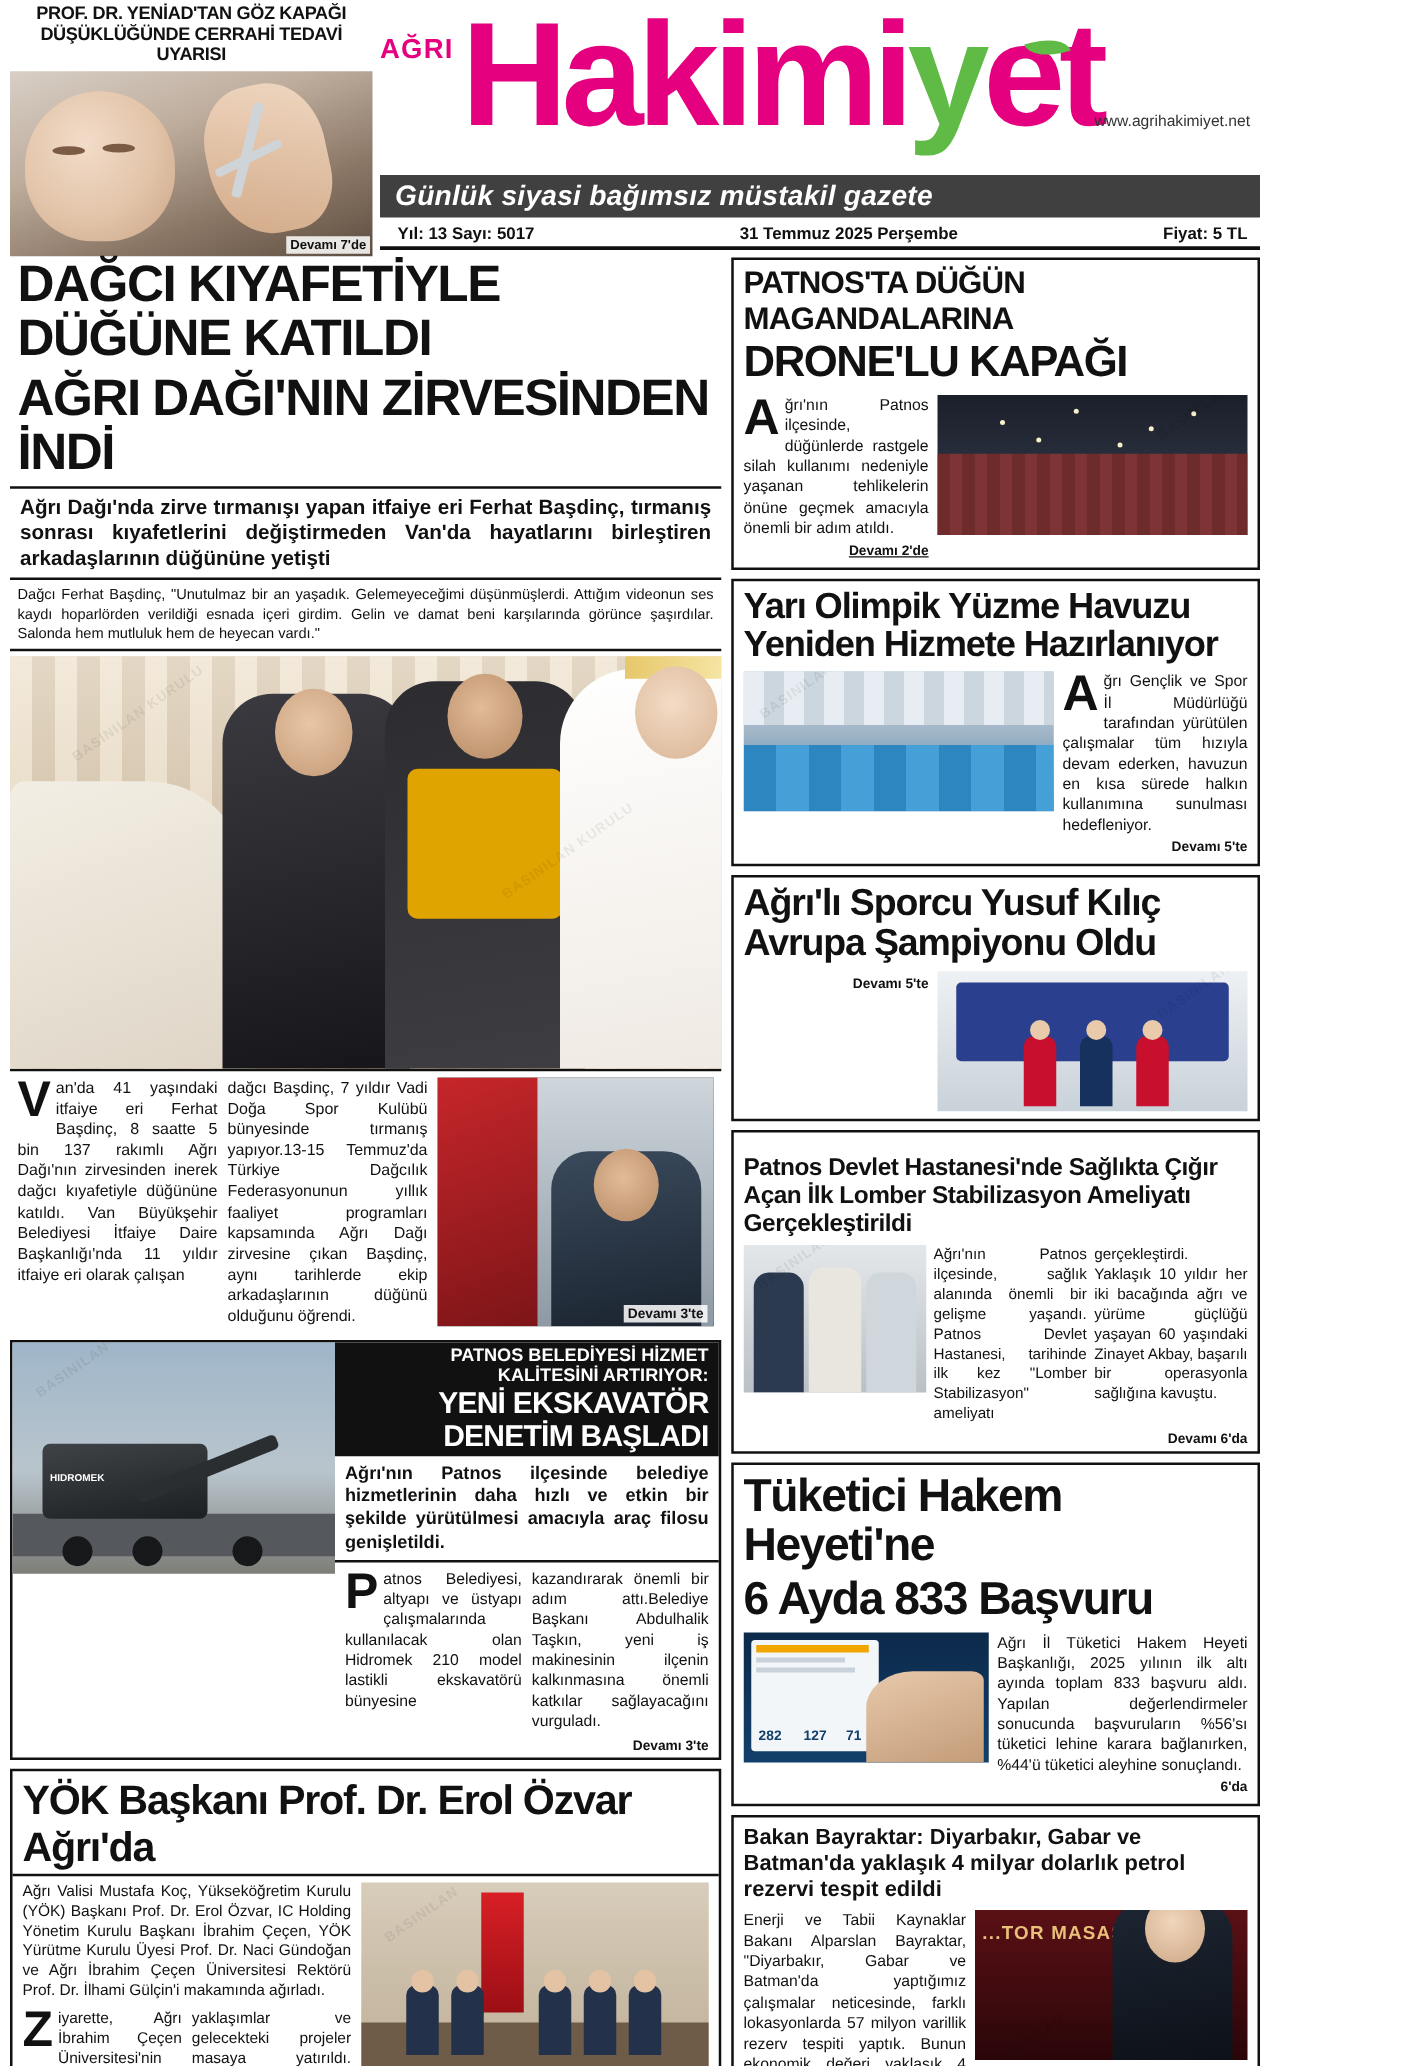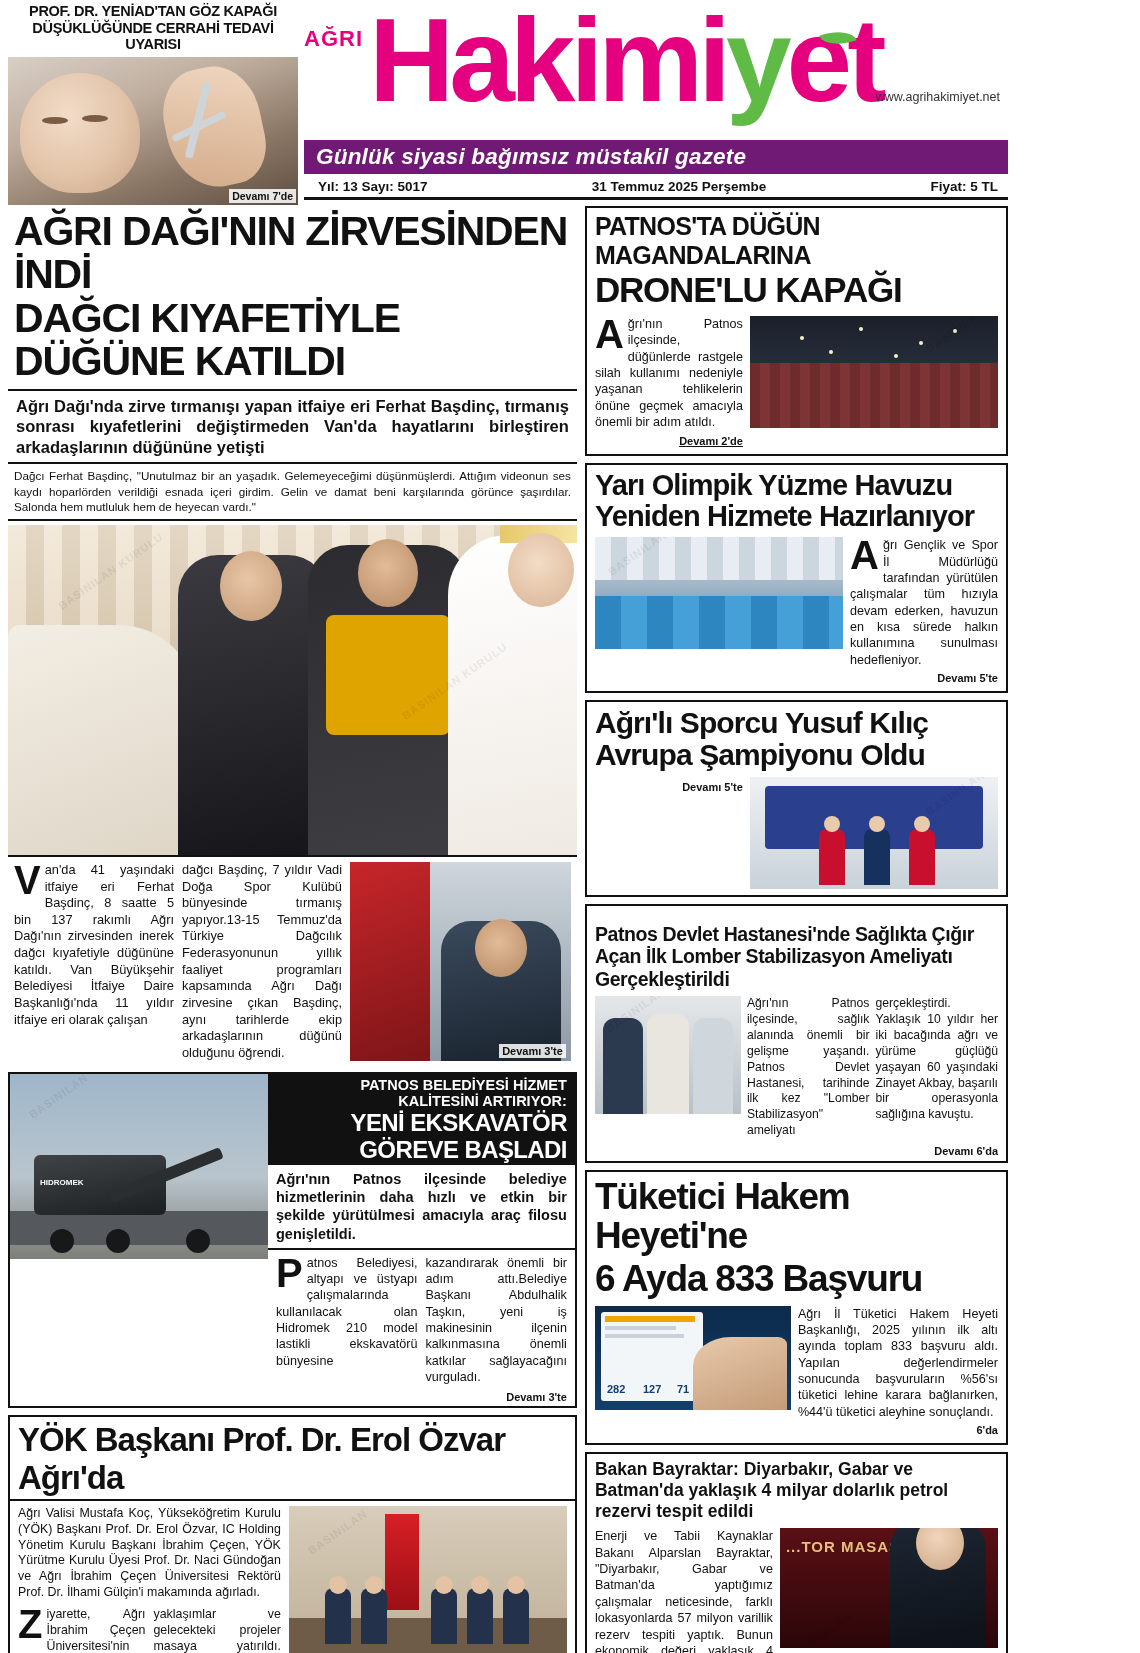--- a/index.html
+++ b/index.html
@@ -74,21 +74,21 @@
     position: relative;
     padding-top: 4px;
   }
   .logo-main .y-green { color: #5fbb46; position: relative; }
   .leaf {
     position: absolute; width: 34px; height: 16px;
     background: #5fbb46; border-radius: 0 100% 0 100%;
     transform: rotate(-18deg);
   }
   .tagline {
-    background: #701a75; color: #fff;
+    background: #404040; color: #fff;
     font-weight: bold; font-size: 22.5px; font-style: italic;
     padding: 4px 0 4px 12px;
     width: 100%;
     letter-spacing: 0.2px;
   }
   .website {
     position: absolute; right: 8px; bottom: 36px;
     font-size: 12.5px; font-weight: normal; color: #333;
   }
   .mh-info {
@@ -285,22 +285,22 @@
         <span>Fiyat: 5 TL</span>
       </div>
     </div>
   </div>
 
   <div class="content">
 
     <div class="col-left">
 
       <div class="box" style="border:none;">
+        <div class="lead-hl" style="padding-top:0;">DAĞCI KIYAFETİYLE DÜĞÜNE KATILDI</div>
         <div class="lead-hl">AĞRI DAĞI'NIN ZİRVESİNDEN İNDİ</div>
-        <div class="lead-hl" style="padding-top:0;">DAĞCI KIYAFETİYLE DÜĞÜNE KATILDI</div>
         <div class="lead-sub">Ağrı Dağı'nda zirve tırmanışı yapan itfaiye eri Ferhat Başdinç, tırmanış sonrası kıyafetlerini değiştirmeden Van'da hayatlarını birleştiren arkadaşlarının düğününe yetişti</div>
         <div class="lead-quote">Dağcı Ferhat Başdinç, "Unutulmaz bir an yaşadık. Gelemeyeceğimi düşünmüşlerdi. Attığım videonun ses kaydı hoparlörden verildiği esnada içeri girdim. Gelin ve damat beni karşılarında görünce şaşırdılar. Salonda hem mutluluk hem de heyecan vardı."</div>
 
         <div class="lead-photo">
           <div class="lp-wall"></div>
           <div class="lp-sofa"></div>
           <div class="lp-person lp-groom">
               <span class="head"></span>
             </div>
           <div class="lp-person lp-climber">
@@ -342,21 +342,21 @@
             <div class="exc-arm"></div>
             <div class="exc-wheel" style="left:40px;"></div>
             <div class="exc-wheel" style="left:96px;"></div>
             <div class="exc-wheel" style="left:176px;"></div>
             <div style="position:absolute;left:30px;bottom:72px;color:#fff;font-size:8px;font-weight:bold;">HIDROMEK</div>
             <span class="wm" style="left:14px; top:16px;">BASINILAN</span>
           </div>
           <div class="exc-text">
             <div class="exc-kicker">
               <span>PATNOS BELEDİYESİ HİZMET KALİTESİNİ ARTIRIYOR:</span>
-              <span class="big">YENİ EKSKAVATÖR GÖREVE BAŞLADI</span>
+              <span class="big">YENİ EKSKAVATÖR DENETİM BAŞLADI</span>
             </div>
             <div class="exc-lede">Ağrı'nın Patnos ilçesinde belediye hizmetlerinin daha hızlı ve etkin bir şekilde yürütülmesi amacıyla araç filosu genişletildi.</div>
             <div class="exc-cols">
               <div class="exc-col">
                 <span class="dropcap">P</span>
                 <span>atnos Belediyesi, altyapı ve üstyapı çalışmalarında kullanılacak olan Hidromek 210 model lastikli ekskavatörü bünyesine</span>
               </div>
               <div class="exc-col">
                 <span>kazandırarak önemli bir adım attı.Belediye Başkanı Abdulhalik Taşkın, yeni iş makinesinin ilçenin kalkınmasına önemli katkılar sağlayacağını vurguladı.</span>
                 <div class="devami" style="margin-top:4px;">Devamı 3'te</div>

